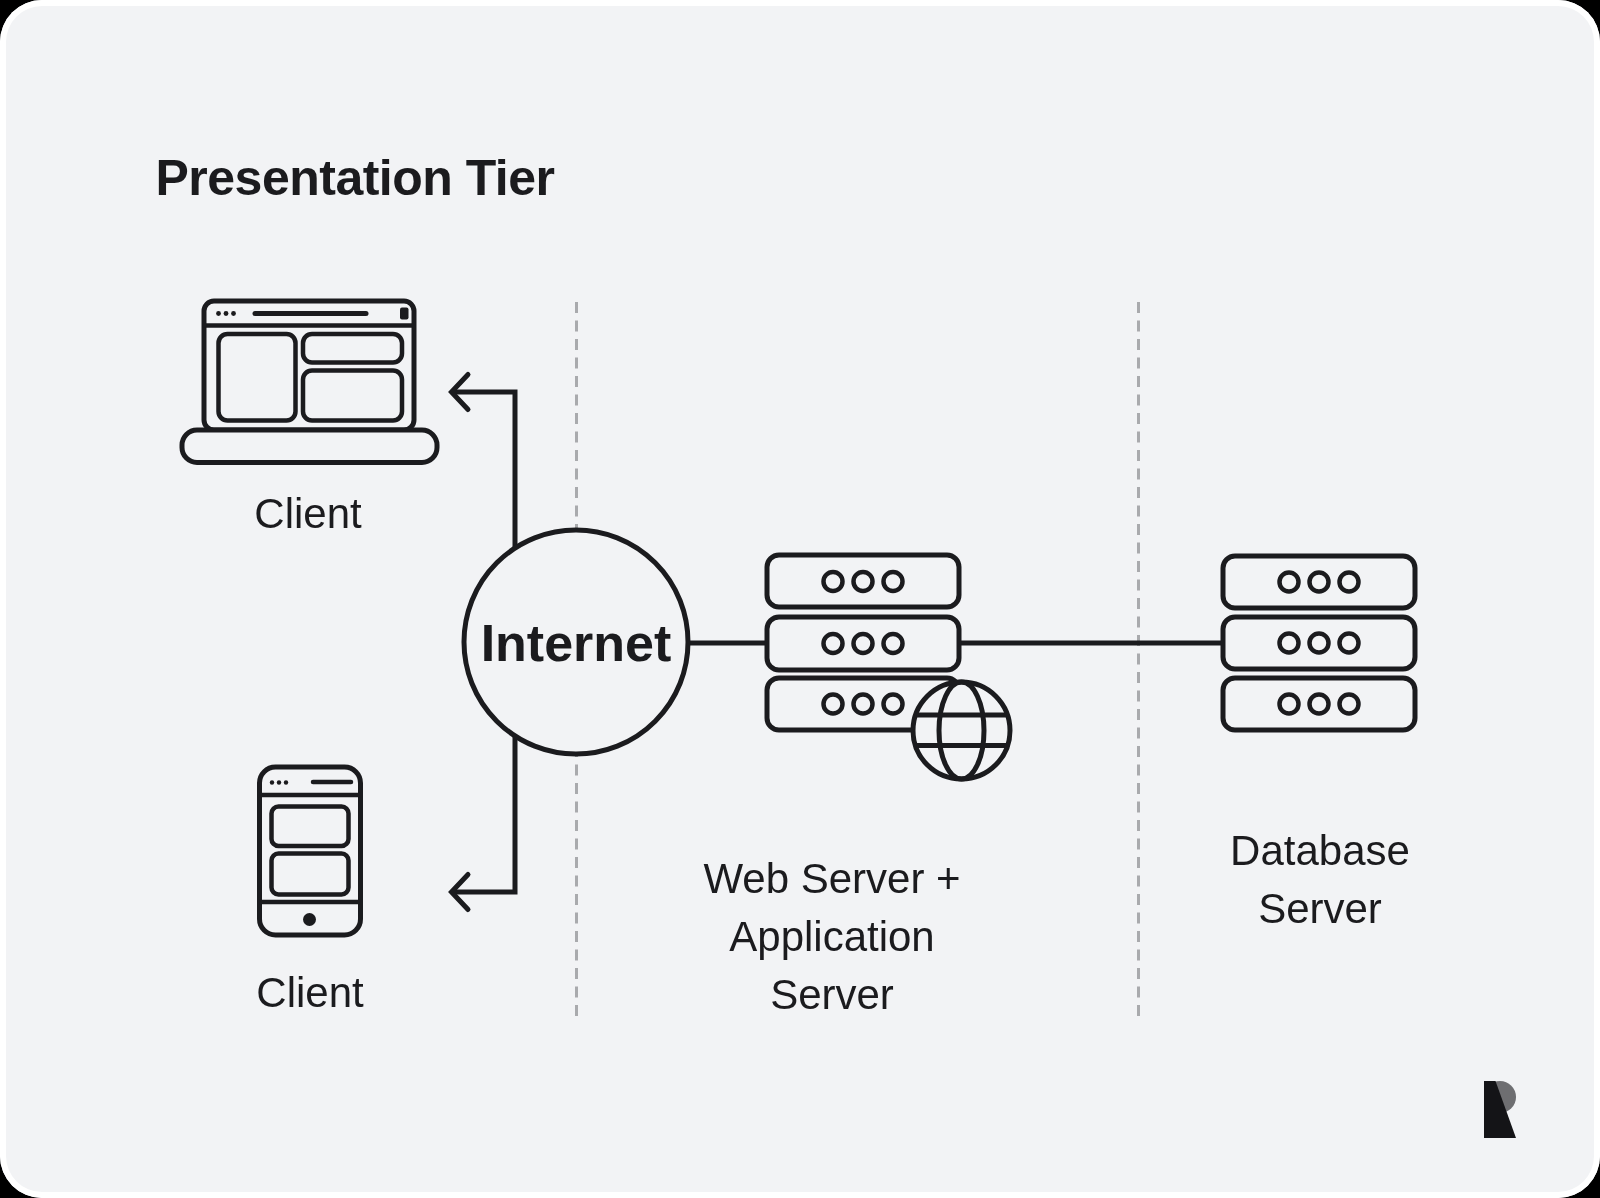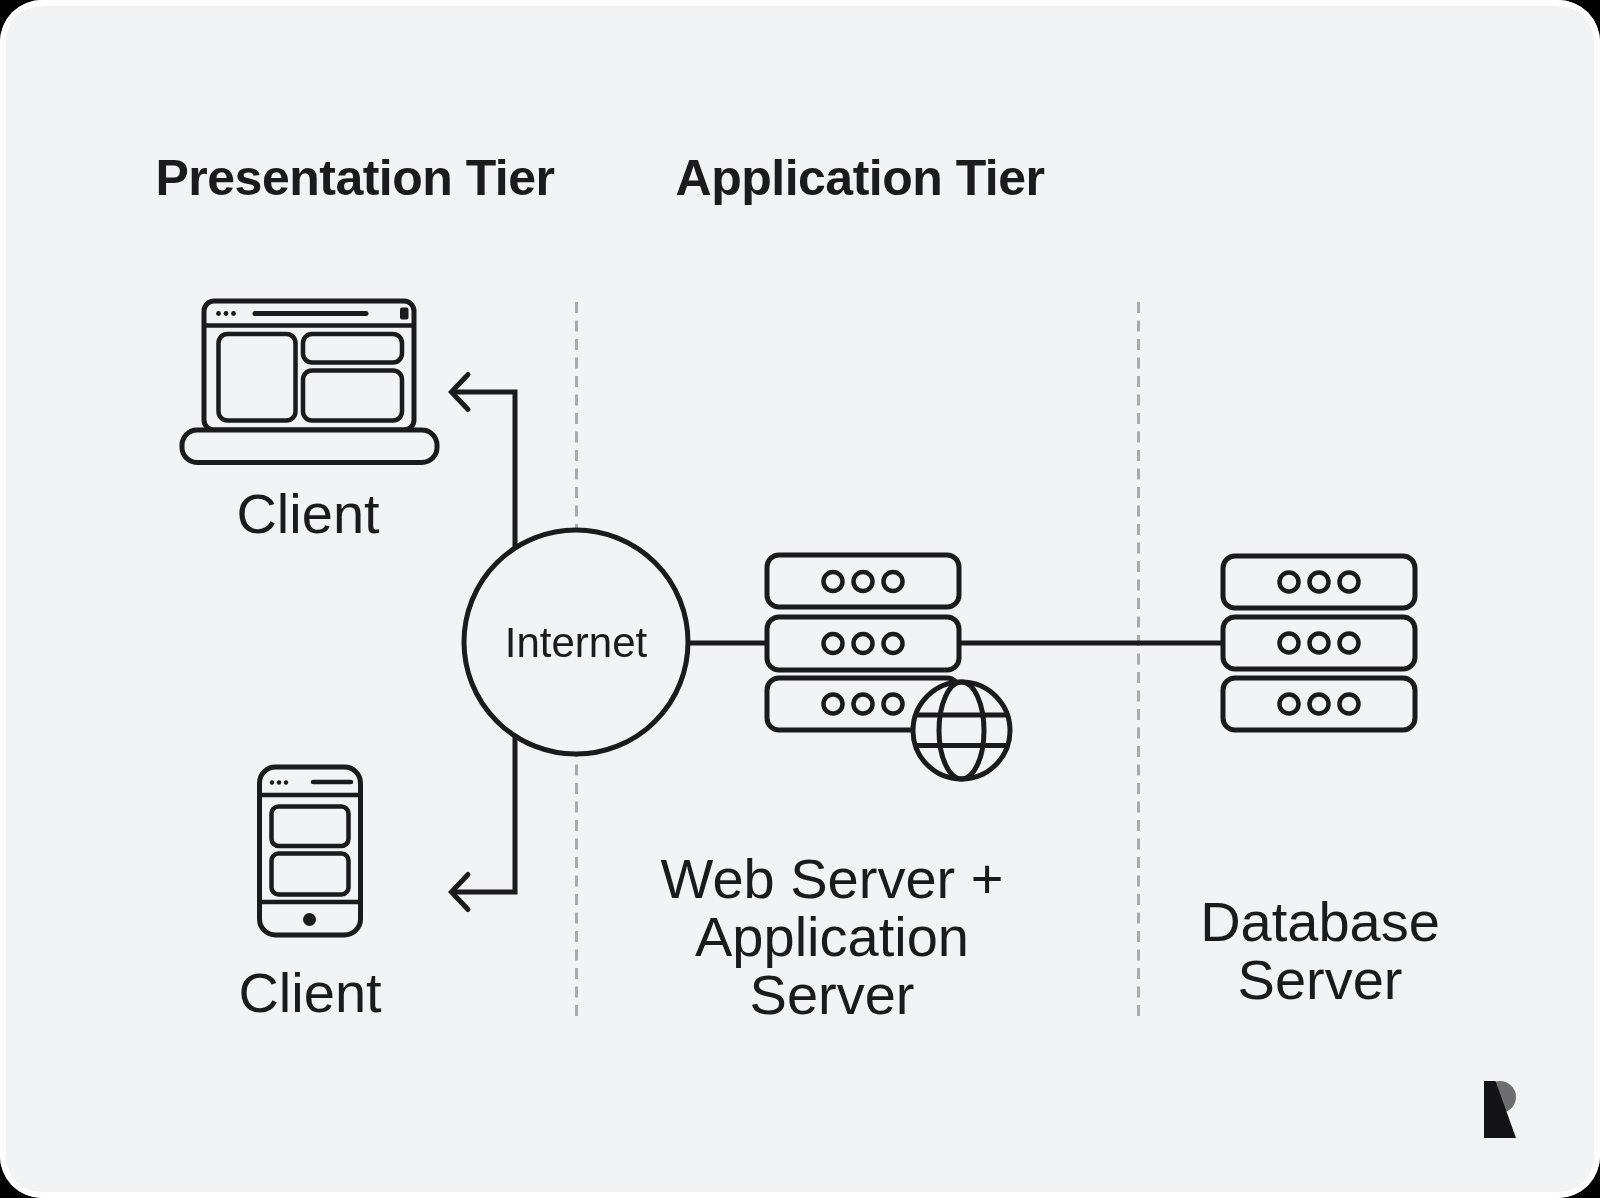--- a/index.html
+++ b/index.html
@@ -9,22 +9,22 @@
     box-shadow:inset 0 0 0 6px #ffffff;
   }
   .canvas{position:absolute;left:0;top:0;width:1600px;height:1198px;margin-top:12px;}
   svg.diagram{position:absolute;left:0;top:0;}
   .txt{
     position:absolute;transform:translate(-50%,-50%);
     font-family:"Liberation Sans","DejaVu Sans",sans-serif;
     color:#1b1b1e;text-align:center;white-space:pre-line;
   }
   .tier-title{font-size:50px;font-weight:700;letter-spacing:-0.5px;white-space:nowrap;}
-  .node-label{font-size:56px;font-weight:400;line-height:58px;}
-  .hub-label{font-size:42px;font-weight:400;white-space:nowrap;}
+  .node-label{font-size:42px;font-weight:400;line-height:58px;}
+  .hub-label{font-size:52px;font-weight:700;white-space:nowrap;}
 </style>
 </head>
 <body>
 
 <div class="frame">
   <div class="canvas">
 
     <svg class="diagram" width="1600" height="1198" viewBox="0 0 1600 1198">
 
       <line x1="576.5" y1="290" x2="576.5" y2="1007" stroke="#a9aaad" stroke-width="3" stroke-dasharray="11 7.5"></line>
@@ -107,24 +107,23 @@
         </g>
       </g>
 
       <g>
         <circle cx="1500" cy="1085" r="16" fill="#6e6e71"></circle>
         <path d="M1484,1069 L1495.5,1069 L1516,1126 L1484,1126 Z" fill="#141417"></path>
       </g>
     </svg>
 
     <div class="txt tier-title" style="left:355px;top:166px;">Presentation Tier</div>
-    <div class="txt tier-title" style="left:860px;top:166px;">Application Tier</div>
 
     <div class="txt node-label" style="left:308px;top:502px;">Client</div>
     <div class="txt node-label" style="left:310px;top:981px;">Client</div>
     <div class="txt hub-label" style="left:576px;top:631px;">Internet</div>
     <div class="txt node-label" style="left:832px;top:925px;">Web Server +
 Application
 Server</div>
-    <div class="txt node-label" style="left:1320px;top:939px;">Database
+    <div class="txt node-label" style="left:1320px;top:868px;">Database
 Server</div>
   </div>
 </div>
 
 </body></html>

